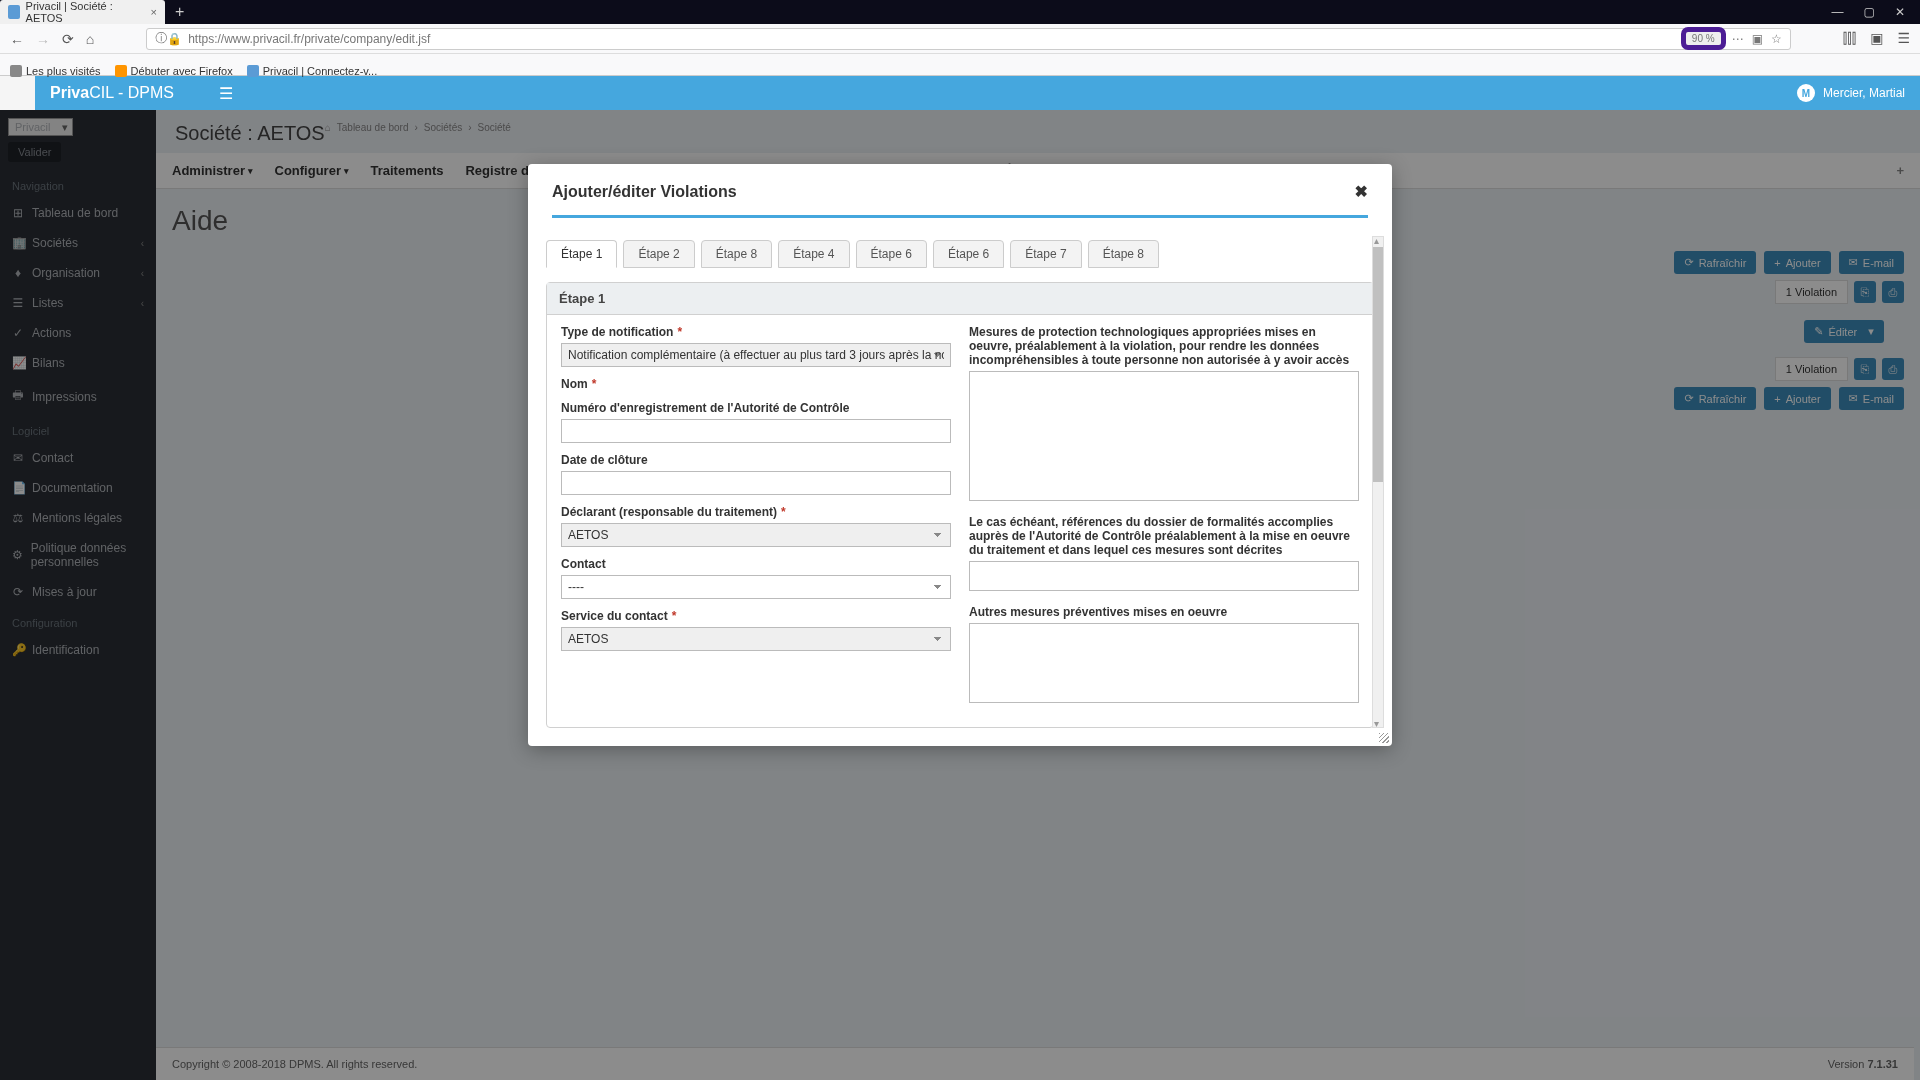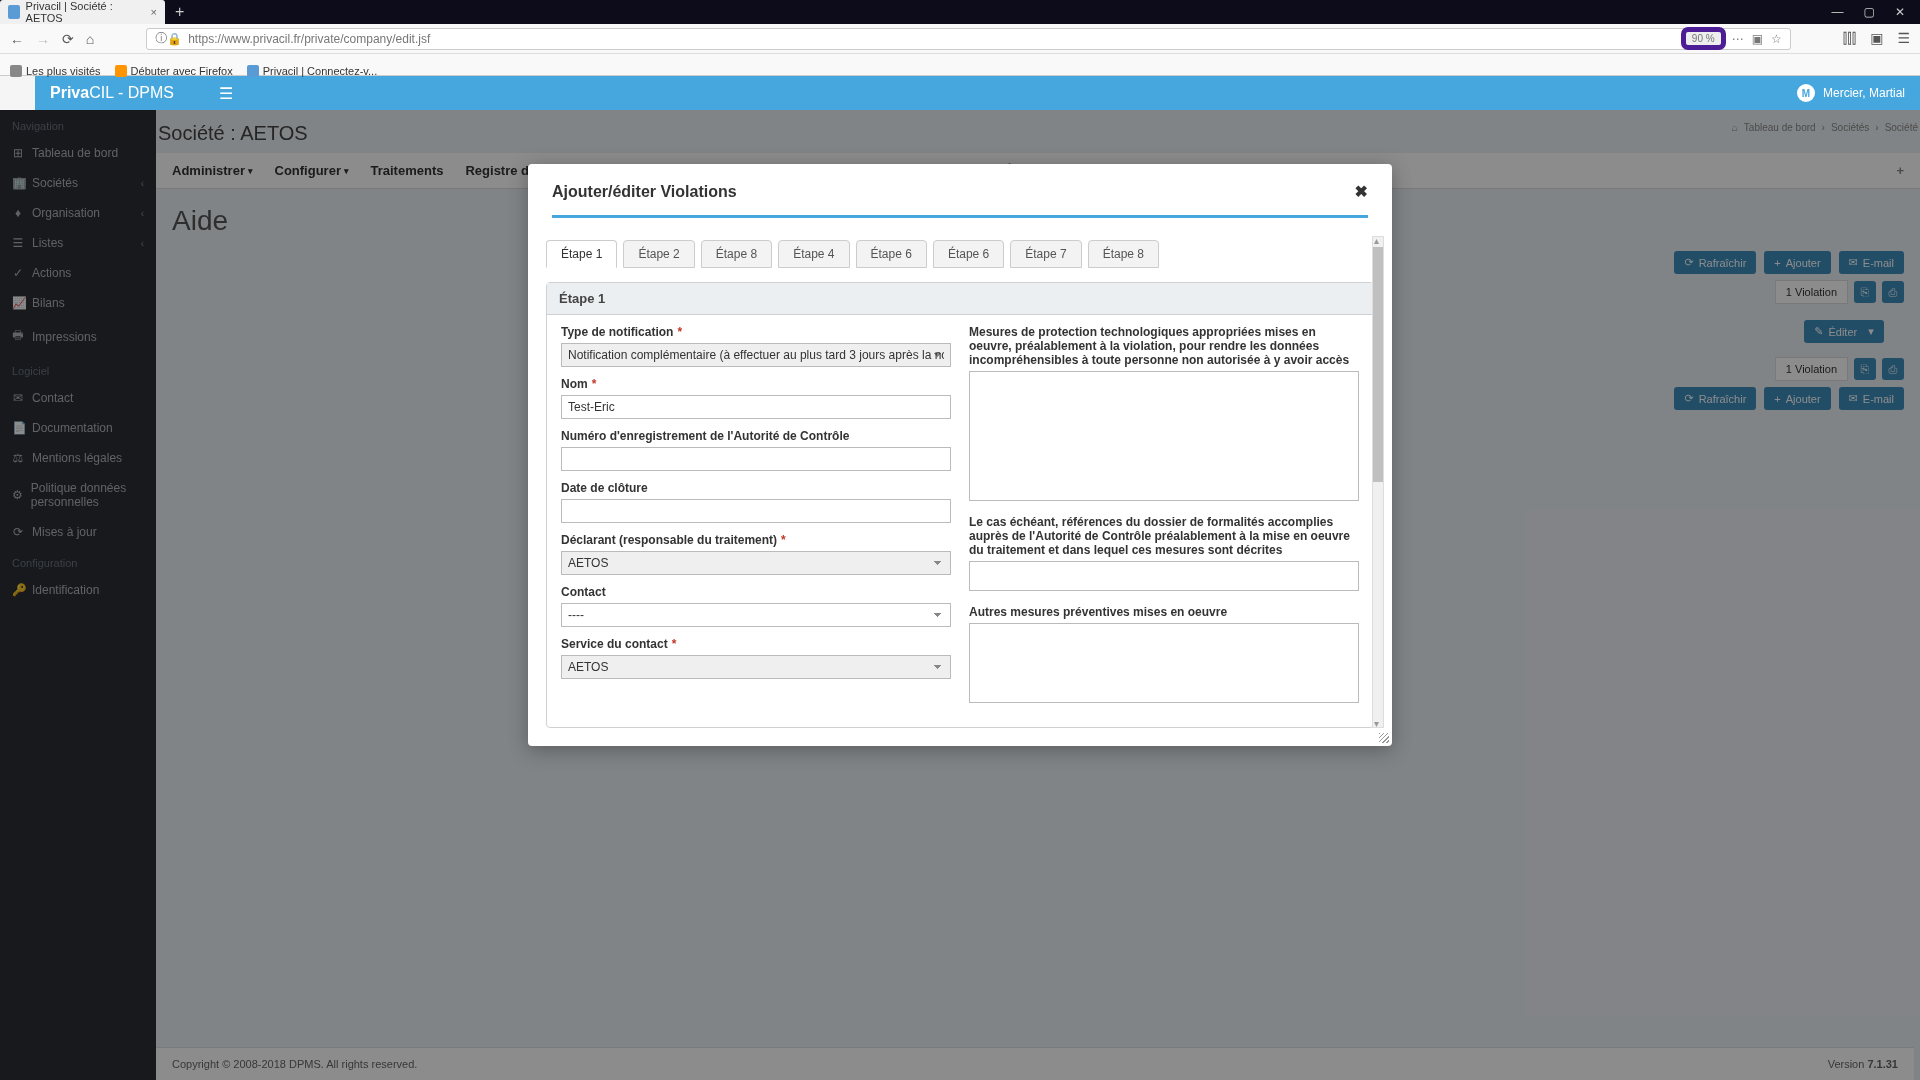--- a/index.html
+++ b/index.html
@@ -42,21 +42,21 @@
 .sidebar-select { background: #eee; border: 1px solid #999; padding: 2px 22px 2px 6px; font-size: 11px; display: inline-block; position: relative; }
 .sidebar-select::after { content: '▾'; position: absolute; right: 5px; color: #666; }
 .sidebar-btn { background: #1e2127; color: #868b92; padding: 4px 10px; font-size: 11px; margin-top: 6px; display: inline-block; border-radius: 3px; }
 .sidebar-section-label { color: #6c757d; padding: 10px 12px 6px; font-size: 11px; }
 .sidebar-item { padding: 8px 12px; display: flex; align-items: center; gap: 8px; cursor: pointer; }
 .sidebar-item .si-icon { width: 12px; text-align: center; }
 .sidebar-item .chev { margin-left: auto; font-size: 10px; color: #888; }
 
 
 .main { flex: 1; background: #ecf0f5; position: relative; }
-.page-header { padding: 12px 2px 8px; display: flex; justify-content: space-between; align-items: flex-start; }
+.page-header { padding: 12px 19px 8px; display: flex; align-items: flex-start; }
 .page-title { font-size: 20px; color: #444; font-weight: normal; }
 .breadcrumb { font-size: 10px; color: #888; display: flex; gap: 6px; }
 
 .nav-tabs { background: #fff; border-bottom: 1px solid #ddd; padding: 0 12px; display: flex; gap: 14px; font-size: 13px; color: #333; font-weight: bold;}
 .nav-tabs .nt { padding: 10px 4px; cursor: pointer; display:flex; align-items:center; gap:3px;}
 .nav-tabs .caret { font-size: 9px; }
 
 .content-body { padding: 16px; }
 .aide-title { font-size: 28px; color: #555; font-weight: normal; margin-bottom: 14px; }
 
@@ -163,20 +163,24 @@
   <span class="brand"><b>Priva</b><span>CIL</span><span> - DPMS</span></span>
   <span class="hamburger">☰</span>
   <div class="user-area">
     <span class="user-avatar">M</span>
     <span>Mercier, Martial</span>
   </div>
 </div>
 
 <div class="app-row">
   <div class="sidebar">
+    <div class="sidebar-header">
+      <div class="sidebar-select"><span>Privacil</span></div><br>
+      <div class="sidebar-btn">Valider</div>
+    </div>
     <div class="sidebar-section-label">Navigation</div>
     <div class="sidebar-item">
         <span class="si-icon">⊞</span>
         <span>Tableau de bord</span>
       </div>
     <div class="sidebar-item">
         <span class="si-icon">🏢</span>
         <span>Sociétés</span>
         <span class="chev">‹</span>
       </div>
@@ -353,21 +357,20 @@
         <div class="form-panel">
           <div class="panel-head">Étape 1</div>
           <div class="panel-body">
             <div class="col">
               <div class="field">
                 <label class="label"><span>Type de notification</span><span class="req">*</span></label>
                 <select class="select grey"><option>Notification complémentaire (à effectuer au plus tard 3 jours après la nc</option></select>
               </div>
               <div class="field">
                 <label class="label"><span>Nom</span><span class="req">*</span></label>
-                <input class="input" value="Test-Eric" style="">
               </div>
               <div class="field">
                 <label class="label">Numéro d'enregistrement de l'Autorité de Contrôle</label>
                 <input class="input" style="">
               </div>
               <div class="field">
                 <label class="label">Date de clôture</label>
                 <input class="input" style="">
               </div>
               <div class="field">

